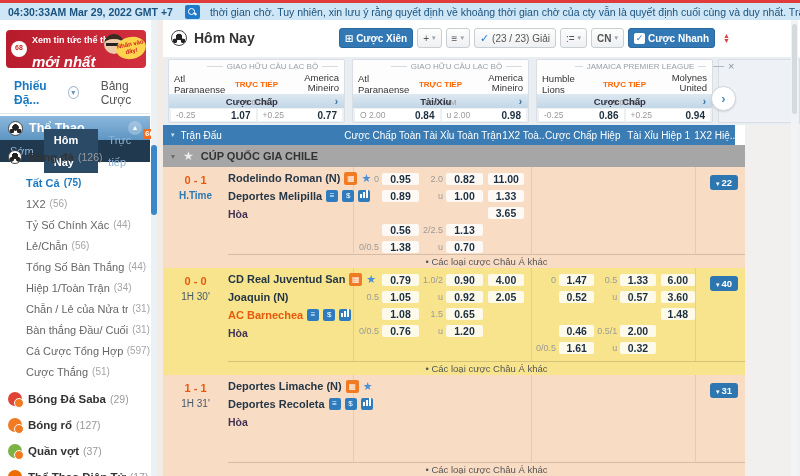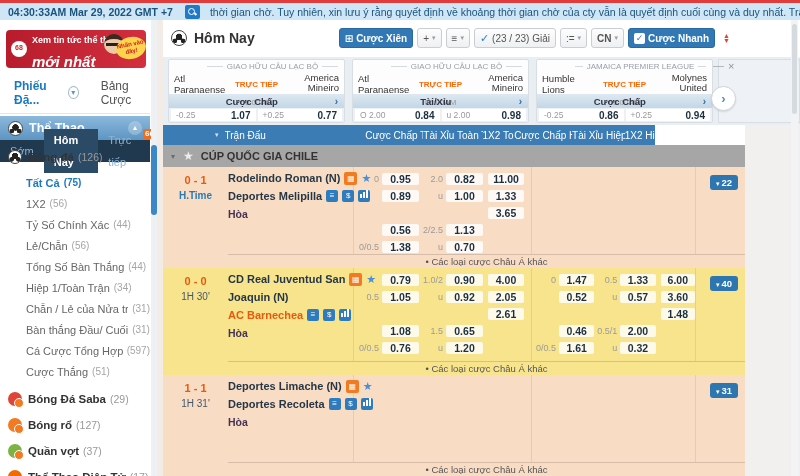--- a/index.html
+++ b/index.html
@@ -82,21 +82,21 @@
   .card-cell { flex:1; background:#fff; display:flex; justify-content:space-between; align-items:center; padding:0 5px; cursor:pointer; }
   .card-cell .h { color:#999; font-size:8.5px; }
   .card-cell .v { color:#1c2f40; font-size:10px; font-weight:bold; }
   .card-partial { position:absolute; left:555px; top:2px; width:82px; height:64px; background:#eef2f6; border:1px solid #d8dee4; }
   .card-close { position:absolute; left:565px; top:3px; color:#8a949c; font-size:11px; cursor:pointer; }
   .card-dash { position:absolute; left:550px; top:2px; color:#a0a8b0; font-size:11px; }
   .next-btn { position:absolute; left:548px; top:29px; width:25px; height:25px; background:#fff; border:1px solid #cfd5da; border-radius:50%; color:#4a90c4; text-align:center; line-height:23px; font-size:13px; font-weight:bold; cursor:pointer; box-shadow:0 1px 2px rgba(0,0,0,.12); }
 
   
   .tableWrap { position:absolute; left:0px; top:105px; width:582px; height:351px; }
-  .t-head { position:absolute; left:0; top:0; width:492px; height:20px; background:#3a7cb3; color:#fff; display:flex; align-items:center; font-size:10px;padding-left:44px; }
+  .t-head { position:absolute; left:0; top:0; width:572px; height:20px; background:#3a7cb3; color:#fff; display:flex; align-items:center; font-size:10px; }
   .t-head .hc { white-space:nowrap; overflow:hidden; text-align:center; }
   .t-head .chev { color:#cfe2f0; font-size:7px; margin:0 6px 0 8px; }
   .league-bar { position:absolute; left:0; top:20px; width:582px; height:22px; background:#a6a6a6; display:flex; align-items:center; cursor:pointer; }
   .league-bar .chev { color:#6b6b6b; font-size:8px; margin-left:8px; }
   .league-bar .star { color:#ededed; font-size:12px; margin-left:8px; }
   .league-bar .nm { color:#333; font-size:11px; font-weight:bold; margin-left:7px; }
 
   .mrow { position:absolute; left:0; width:582px; }
   .mrow.peach { background:#f9dcc4; }
   .mrow.yellow { background:#f7e48c;padding-left:32px; }
@@ -479,27 +479,20 @@
             </div>
             <div class="odds-line">
               <div class="oc o-hcp filled">0.5</div>
               <div class="oc o-val filled">1.05</div>
               <div class="oc o-hcp filled">u</div>
               <div class="oc o-val filled">0.92</div>
               <div class="oc o-x2 filled">2.05</div>
             </div>
             <div class="odds-line">
               <div class="oc o-hcp"></div>
-              <div class="oc o-val"></div>
-              <div class="oc o-hcp"></div>
-              <div class="oc o-val"></div>
-              <div class="oc o-x2 filled">2.61</div>
-            </div>
-            <div class="odds-line">
-              <div class="oc o-hcp"></div>
               <div class="oc o-val filled">1.08</div>
               <div class="oc o-hcp filled">1.5</div>
               <div class="oc o-val filled">0.65</div>
               <div class="oc o-x2"></div>
             </div>
             <div class="odds-line">
               <div class="oc o-hcp filled">0/0.5</div>
               <div class="oc o-val filled">0.76</div>
               <div class="oc o-hcp filled">u</div>
               <div class="oc o-val filled">1.20</div>

